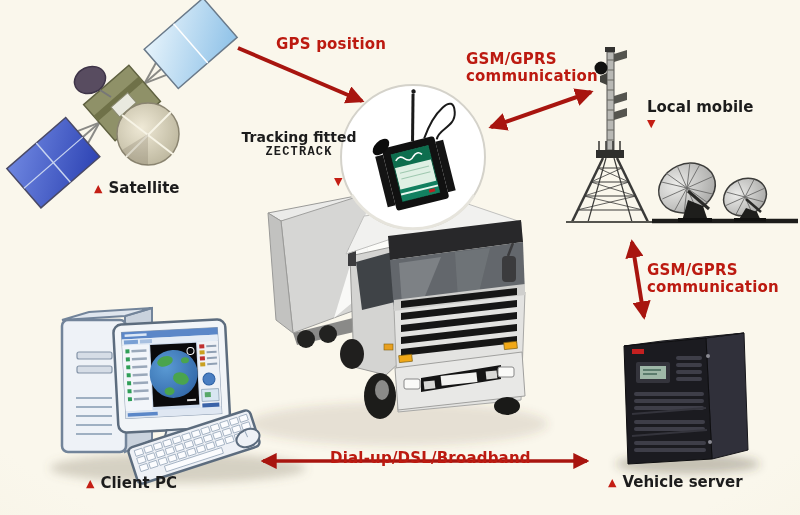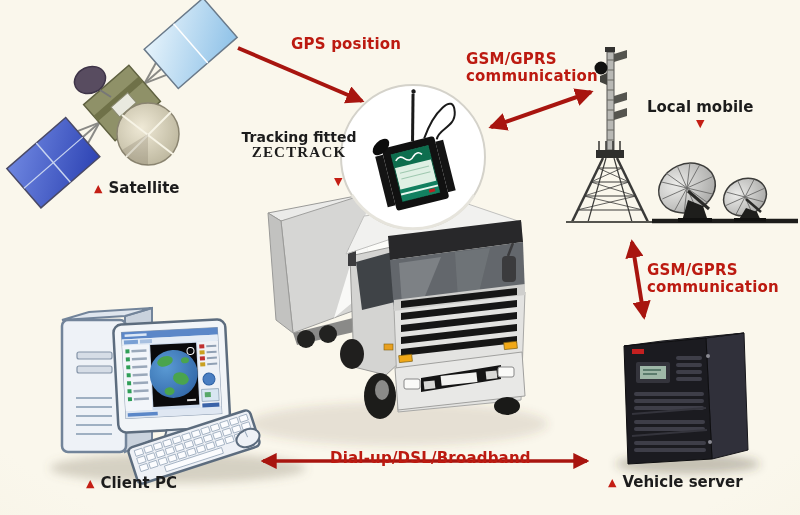--- a/index.html
+++ b/index.html
@@ -8,21 +8,21 @@
     background:radial-gradient(120% 130% at 50% 40%, #faf7ec 55%, #f1ecd9 100%);
     font-family:"DejaVu Sans", sans-serif;
   }
   #scene{position:absolute;left:0;top:0;}
   .lbl{position:absolute;font-weight:bold;white-space:nowrap;}
   .red{color:#bc1a10;font-size:15px;letter-spacing:.2px;line-height:17px;}
   .blk{color:#1c1c1c;font-size:15px;line-height:16px;}
   .node-row{display:flex;align-items:center;gap:6px;}
   .marker{color:#c41e14;font-size:11px;line-height:11px;font-weight:bold;}
   .vehicle-lbl{width:132px;text-align:center;font-size:14px;line-height:15px;}
-  .zectrack{font-family:Liberation Serif, serif;font-size:15px;letter-spacing:1.2px;}
+  .zectrack{font-family:Liberation Mono, monospace;font-size:12px;letter-spacing:1.2px;}
 </style>
 </head>
 <body>
 
 <div id="stage">
 
 <svg id="scene" width="800" height="515" viewBox="0 0 800 515">
   <defs>
     <marker id="ah" viewBox="0 0 10 10" refX="8.5" refY="5" markerWidth="4.6" markerHeight="4.6" orient="auto-start-reverse">
       <path d="M0,0 L10,5 L0,10 z" fill="#a8150f"></path>
@@ -374,39 +374,39 @@
   </g>
 
   <g stroke="#a8150f" fill="none">
     <line x1="238" y1="48" x2="362" y2="101" stroke-width="4" marker-end="url(#ah)"></line>
     <line x1="491" y1="127" x2="591" y2="92" stroke-width="4" marker-start="url(#ah)" marker-end="url(#ah)"></line>
     <line x1="632" y1="242" x2="644" y2="317" stroke-width="4" marker-start="url(#ah)" marker-end="url(#ah)"></line>
     <line x1="263" y1="461" x2="587" y2="461" stroke-width="3.5" marker-start="url(#ah)" marker-end="url(#ah)"></line>
   </g>
 </svg>
 
-  <div class="lbl red" style="left:291px;top:36px;">
+  <div class="lbl red" style="left:276px;top:36px;">
     <span>GPS position</span>
   </div>
 
   <div class="lbl red" style="left:466px;top:51px;">
     <div>GSM/GPRS</div>
     <div>communication</div>
   </div>
 
   <div class="lbl red" style="left:647px;top:262px;">
     <div>GSM/GPRS</div>
     <div>communication</div>
   </div>
 
   <div class="lbl red" style="left:330px;top:450px;">
     <span>Dial-up/DSL/Broadband</span>
   </div>
 
-  <div class="lbl blk" style="left:647px;top:99px;text-align:center;">
+  <div class="lbl blk" style="left:647px;top:99px;">
     <div>Local mobile</div>
     <div class="marker" style="margin-top:3px;">▼</div>
   </div>
 
   <div class="lbl blk vehicle-lbl" style="left:233px;top:130px;">
     <div>Tracking fitted</div>
     <div class="zectrack">ZECTRACK</div>
   </div>
   <div class="lbl marker" style="left:334px;top:176px;">▼</div>
 

